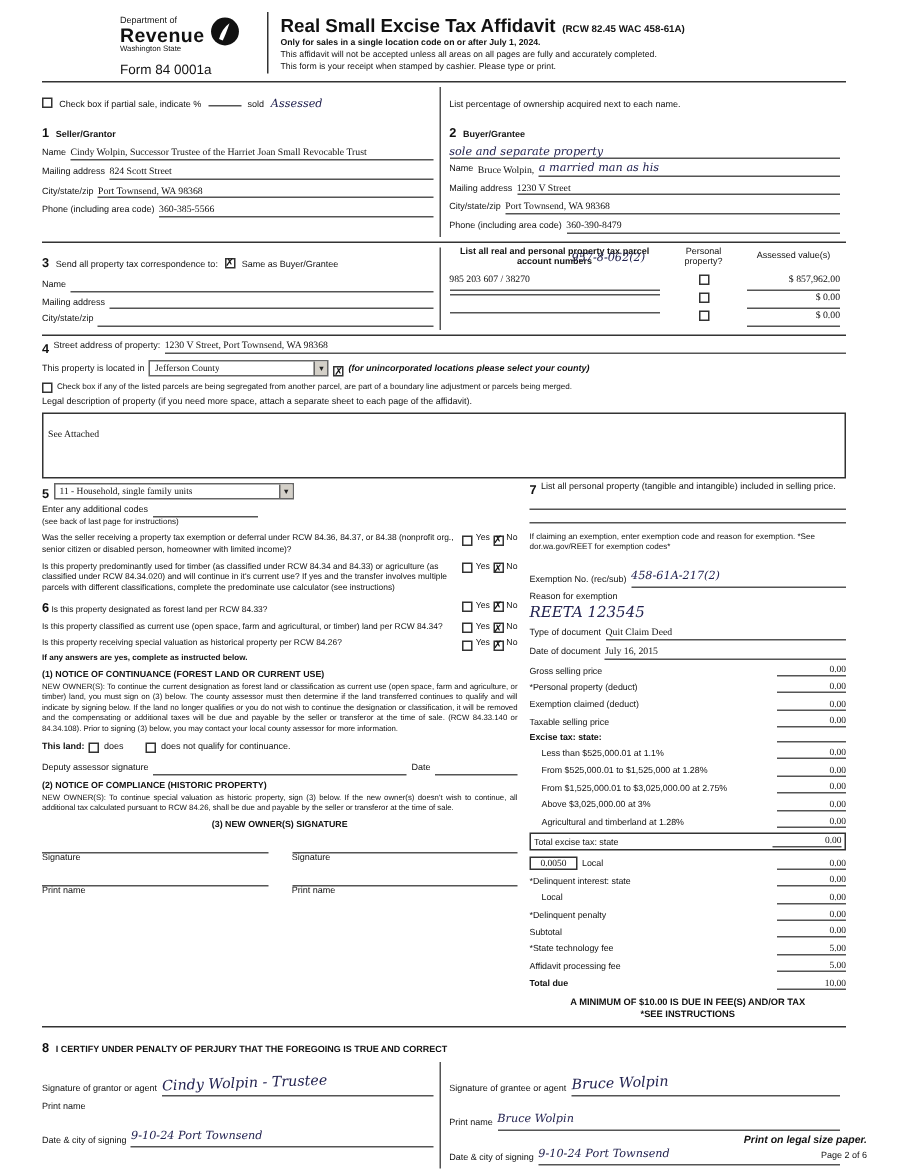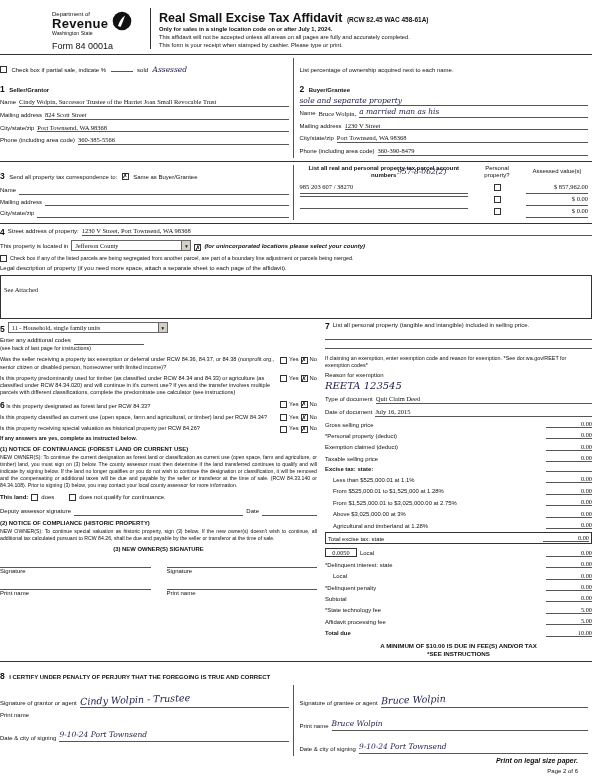--- a/index.html
+++ b/index.html
@@ -1,18 +1,18 @@
 <!DOCTYPE html>
 <html><head>
 <meta charset="utf-8">
 <style>
   *{margin:0;padding:0;box-sizing:border-box}
   html,body{width:600px;height:780px;overflow:hidden}
   body{background:#fff;font-family:"Liberation Sans",sans-serif;color:#111}
-  .page{width:592px;height:780px;background:#fff;padding:8px 0 4px;position:relative;overflow:hidden}
+  .page{width:592px;height:780px;background:#fff;padding:8px 28px 4px;position:relative;overflow:hidden}
   .lbl{font-size:6px;line-height:1.3}
   .xs{font-size:5.4px;line-height:1.35}
   .b{font-weight:bold}
   .i{font-style:italic}
   .secnum{font-weight:bold;font-size:8.5px;line-height:1}
   .fill{font-family:"Liberation Serif",serif;font-size:6.5px;line-height:1.2}
   .hand{font-family:"DejaVu Serif",serif;font-style:italic;font-size:7.5px;color:#22224f;line-height:1.1}
   .hand.big{font-size:10px}
   .sigscript{font-family:"DejaVu Serif",serif;font-style:italic;font-size:9.5px;color:#22224f;display:inline-block;transform:rotate(-2deg)}
   .ul{border-bottom:1px solid #555}
@@ -341,20 +341,24 @@
 
     <div class="rightcol">
       <div class="row" style="margin-top:0;align-items:flex-start">
         <span class="secnum">7</span>
         <span class="lbl grow">List all personal property (tangible and intangible) included in selling price.</span>
       </div>
       <div class="ul" style="height:9px"></div>
       <div class="ul" style="height:9px"></div>
 
       <div class="xs" style="margin-top:6px">If claiming an exemption, enter exemption code and reason for exemption. *See dor.wa.gov/REET for exemption codes*</div>
+      <div class="row">
+          <span class="lbl">Exemption No. (rec/sub)</span>
+        <span class="ul grow"><span class="hand">458-61A-217(2)</span></span>
+        </div>
       <div class="lbl" style="margin-top:3px">Reason for exemption</div>
       <div class="hand big">REETA 123545</div>
 
       <div class="row">
           <span class="lbl">Type of document</span>
         <span class="fill ul grow">Quit Claim Deed</span>
         </div>
       <div class="row">
           <span class="lbl">Date of document</span>
         <span class="fill ul grow">July 16, 2015</span>

